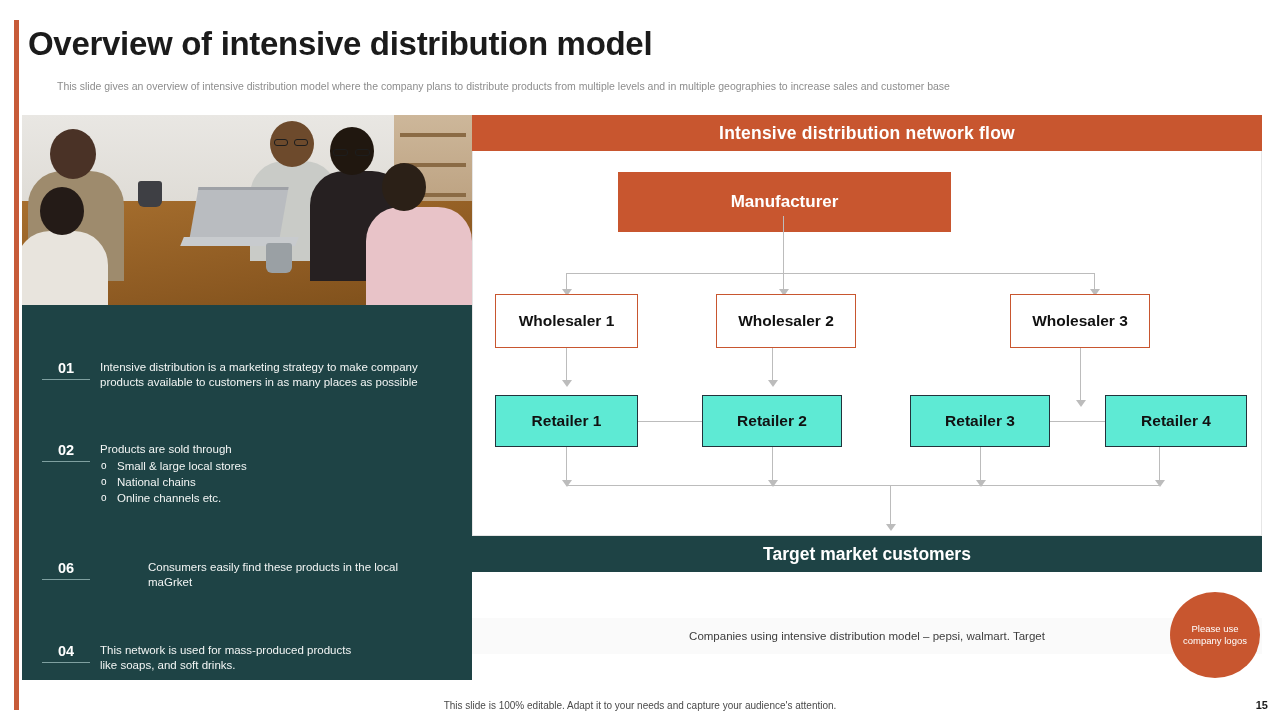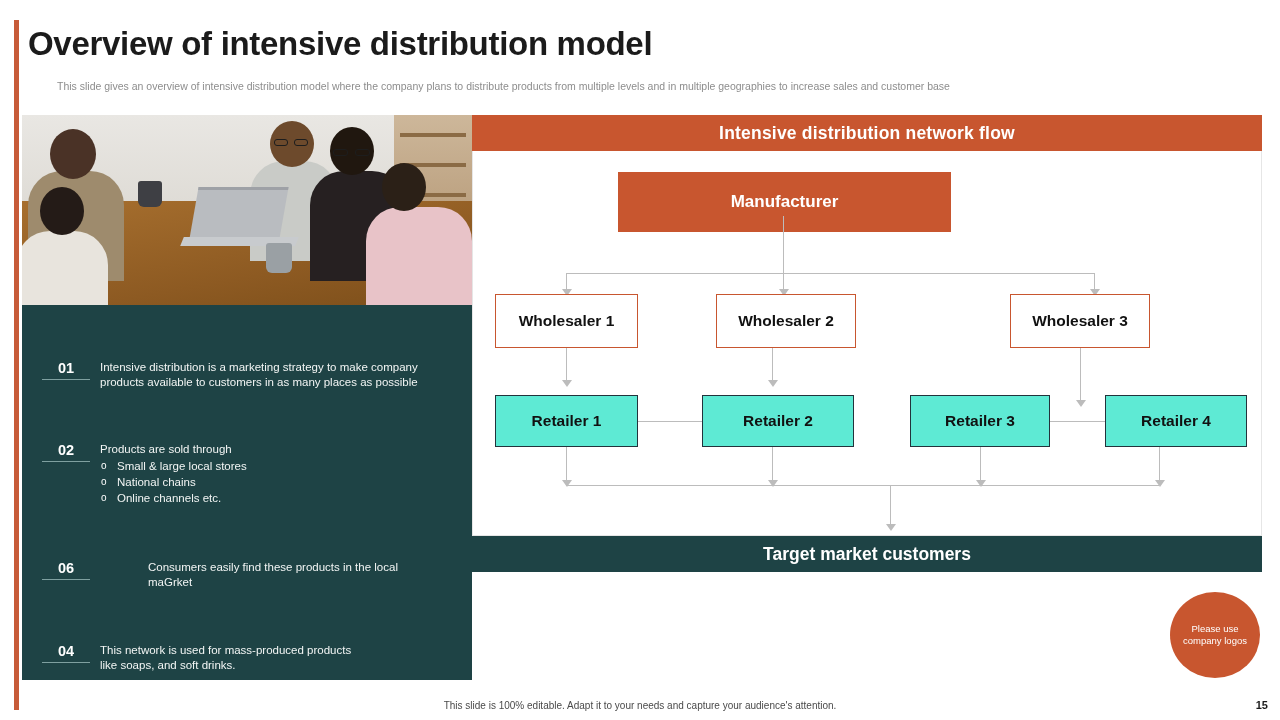--- a/index.html
+++ b/index.html
@@ -237,21 +237,21 @@
     <div class="node whole" style="left:537px; top:143px; width:140px; height:54px;">Wholesaler 3</div>
 
     <div class="ln v" style="left:93px;  top:197px; height:35px;"></div>
     <div class="arw" style="left:89px;  top:229px;"></div>
     <div class="ln v" style="left:299px; top:197px; height:35px;"></div>
     <div class="arw" style="left:295px; top:229px;"></div>
     <div class="ln v" style="left:607px; top:197px; height:55px;"></div>
     <div class="arw" style="left:603px; top:249px;"></div>
 
     <div class="node retail" style="left:22px;  top:244px; width:143px; height:52px;">Retailer 1</div>
-    <div class="node retail" style="left:229px; top:244px; width:152px; height:52px;">Retailer 2</div>
+    <div class="node retail" style="left:229px; top:244px; width:140px; height:52px;">Retailer 2</div>
     <div class="node retail" style="left:437px; top:244px; width:140px; height:52px;">Retailer 3</div>
     <div class="node retail" style="left:632px; top:244px; width:142px; height:52px;">Retailer 4</div>
 
     <div class="ln h" style="left:165px; top:270px; width:64px;"></div>
     <div class="ln h" style="left:577px; top:270px; width:55px;"></div>
 
     <div class="ln v" style="left:93px;  top:296px; height:36px;"></div>
     <div class="arw" style="left:89px;  top:329px;"></div>
     <div class="ln v" style="left:299px; top:296px; height:36px;"></div>
     <div class="arw" style="left:295px; top:329px;"></div>
@@ -260,20 +260,21 @@
     <div class="ln v" style="left:686px; top:296px; height:36px;"></div>
     <div class="arw" style="left:682px; top:329px;"></div>
 
     <div class="ln h" style="left:93px; top:334px; width:593px;"></div>
     <div class="ln v" style="left:417px; top:334px; height:42px;"></div>
     <div class="arw" style="left:413px; top:373px;"></div>
 
   </div>
 
   <div id="target-bar">Target market customers</div>
+  <div id="companies-note">Companies using intensive distribution model – pepsi, walmart. Target</div>
 
   <div id="logo-badge">
     <span>Please use</span>
     <span>company logos</span>
   </div>
 
   <div id="footer-note">This slide is 100% editable. Adapt it to your needs and capture your audience's attention.</div>
   <div id="page-number">15</div>
 
 </div>

